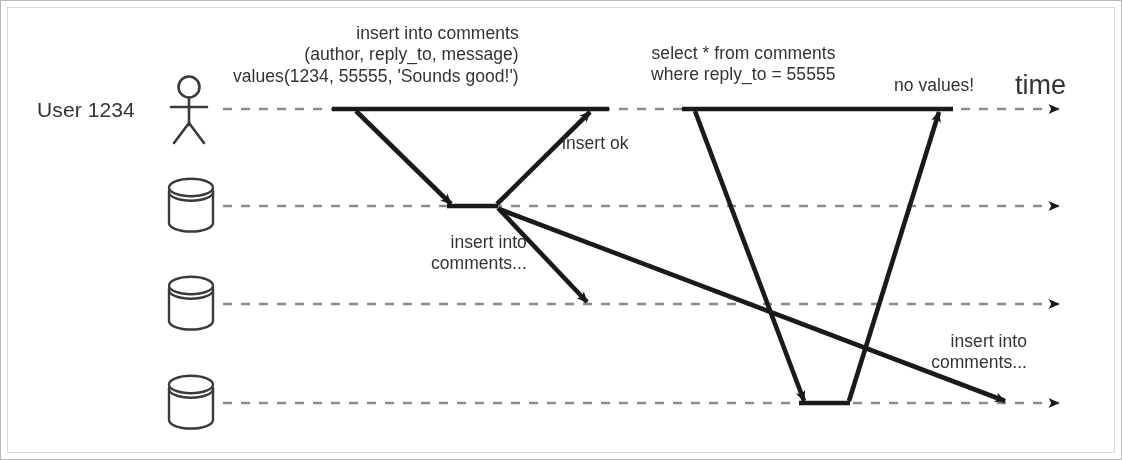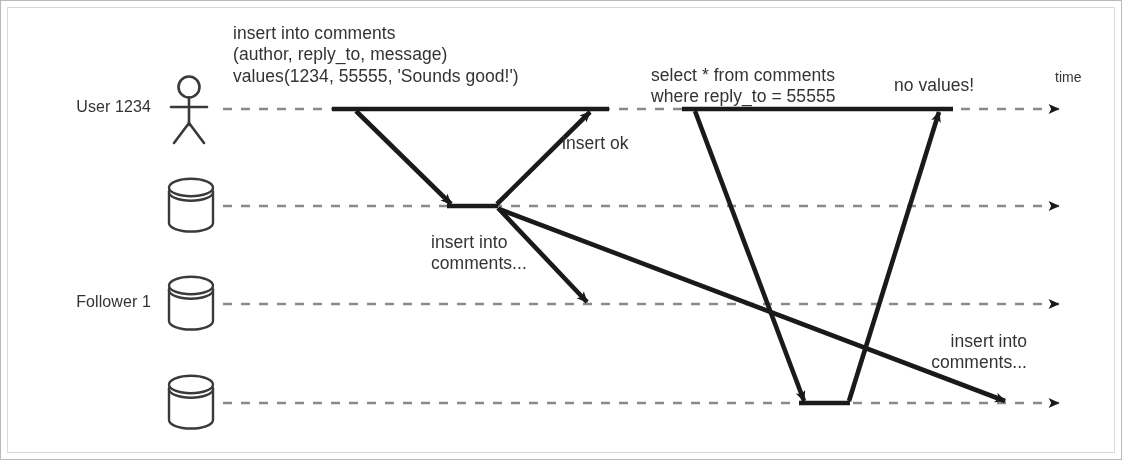--- a/index.html
+++ b/index.html
@@ -3,24 +3,24 @@
 <meta charset="utf-8">
 <style>
   html,body{margin:0;padding:0;background:#ffffff;}
   body{width:1122px;height:460px;font-family:"Liberation Sans",sans-serif;}
   #frame{position:relative;width:1122px;height:460px;box-sizing:border-box;
          border:1px solid #b9b9bb;background:#fff;overflow:hidden;}
   #inner{position:absolute;left:6px;top:6px;right:6px;bottom:6px;
          border:1px solid #d9d9db;box-sizing:border-box;}
   #stage{position:absolute;left:0;top:0;width:1122px;height:460px;}
   svg{position:absolute;left:0;top:0;width:1122px;height:460px;overflow:visible;}
-  .lbl{position:absolute;color:#333334;white-space:pre;line-height:1.22;}
-  .plabel{font-size:16px;text-align:right;letter-spacing:.1px;}
+  .lbl{position:absolute;color:#333334;white-space:pre;line-height:1.22;text-align:right;}
+  .plabel{font-size:21px;text-align:center;letter-spacing:.1px;}
   .note{font-size:17.5px;letter-spacing:.05px;}
-  .timelbl{font-size:14px;margin-left:40px;}
+  .timelbl{font-size:27px;}
 </style>
 </head>
 <body>
 
 <div id="frame">
   <div id="inner"></div>
 
   <div id="stage">
 
     <svg viewBox="0 0 1122 460">
@@ -77,32 +77,31 @@
       </g>
 
       <g stroke="#3a3a3c" stroke-width="2.4" fill="#ffffff">
         <path d="M168,388 L168,419 A22,8.5 0 0 0 212,419 L212,388 Z"></path>
         <ellipse cx="190" cy="388" rx="22" ry="8.8"></ellipse>
         <ellipse cx="190" cy="383.5" rx="22" ry="8.8"></ellipse>
       </g>
     </svg>
 
     <div class="lbl plabel" style="left:20px;top:96px;width:130px;">User 1234</div>
-    <div class="lbl plabel" style="left:20px;top:291px;width:130px;">Follower 1</div>
 
     <div class="lbl note" style="left:232px;top:22px;">insert into comments
 (author, reply_to, message)
 values(1234, 55555, 'Sounds good!')</div>
 
     <div class="lbl note" style="left:561px;top:132px;">insert ok</div>
 
     <div class="lbl note" style="left:430px;top:231px;">insert into
 comments...</div>
 
-    <div class="lbl note" style="left:650px;top:42px;margin-top:22px;">select * from comments
+    <div class="lbl note" style="left:650px;top:42px;">select * from comments
 where reply_to = 55555</div>
 
     <div class="lbl note" style="left:893px;top:74px;">no values!</div>
 
     <div class="lbl note" style="left:886px;top:330px;width:140px;text-align:right;">insert into
 comments...</div>
 
     <div class="lbl timelbl" style="left:1014px;top:68px;">time</div>
 
   </div>

